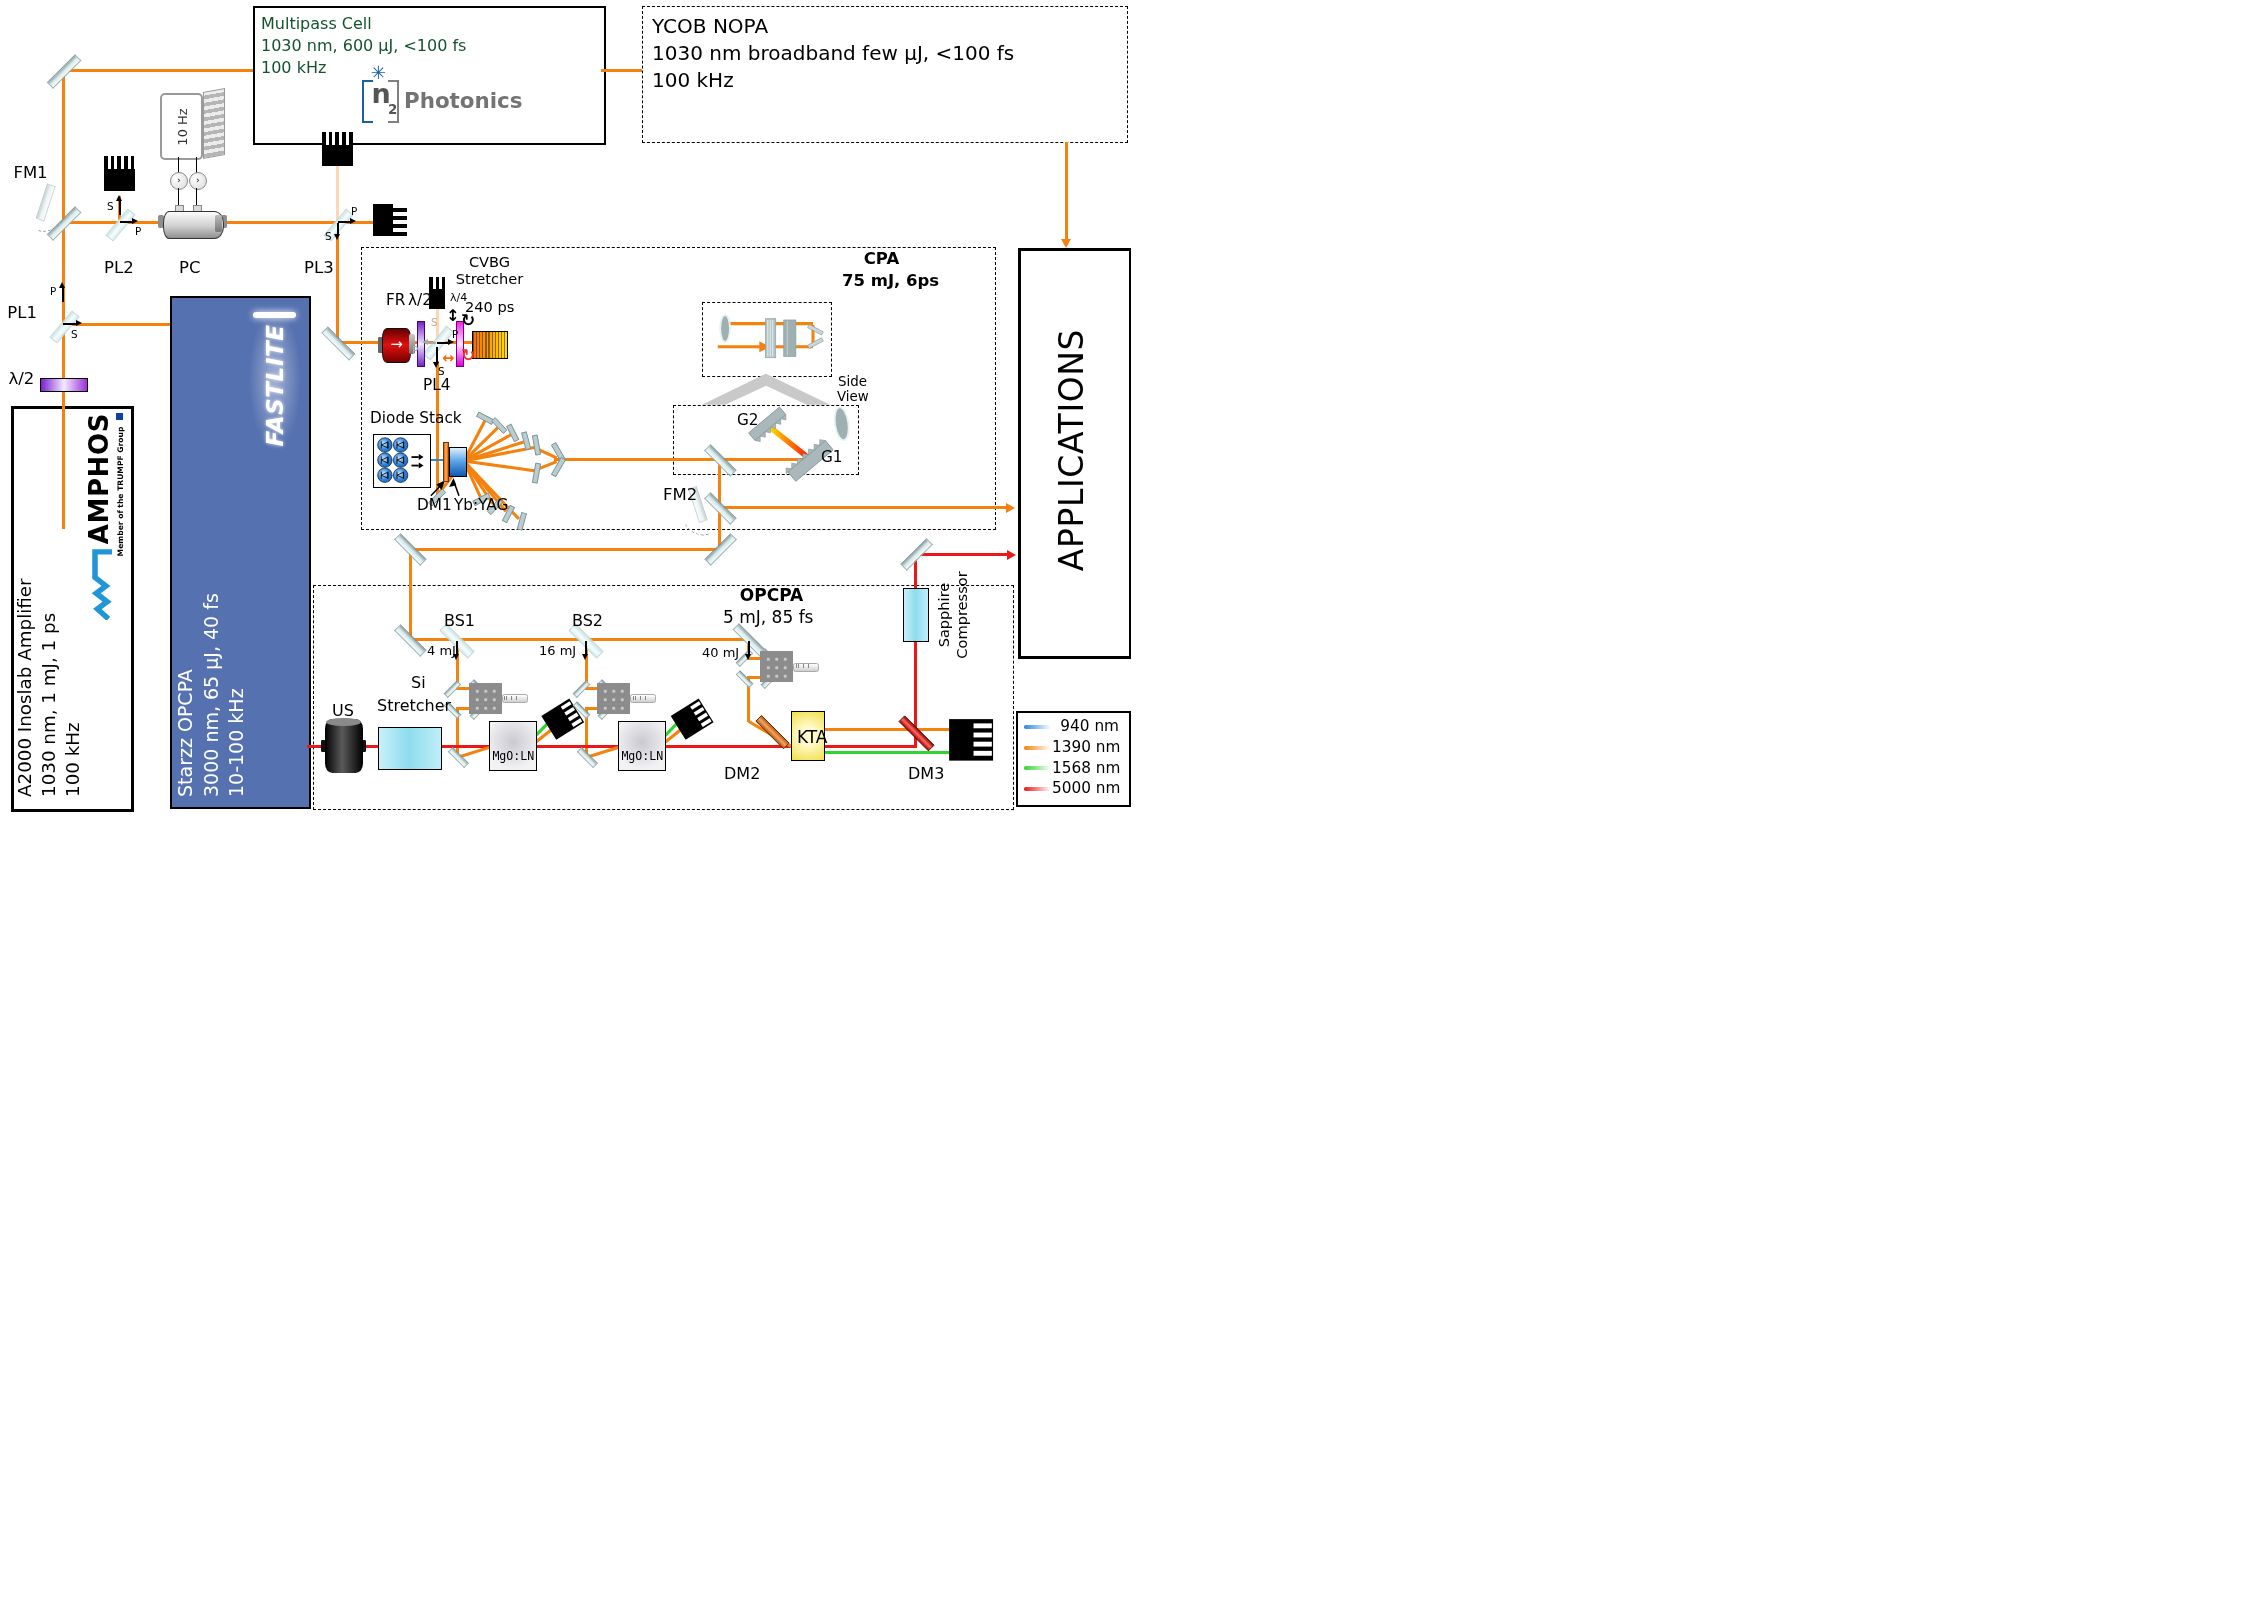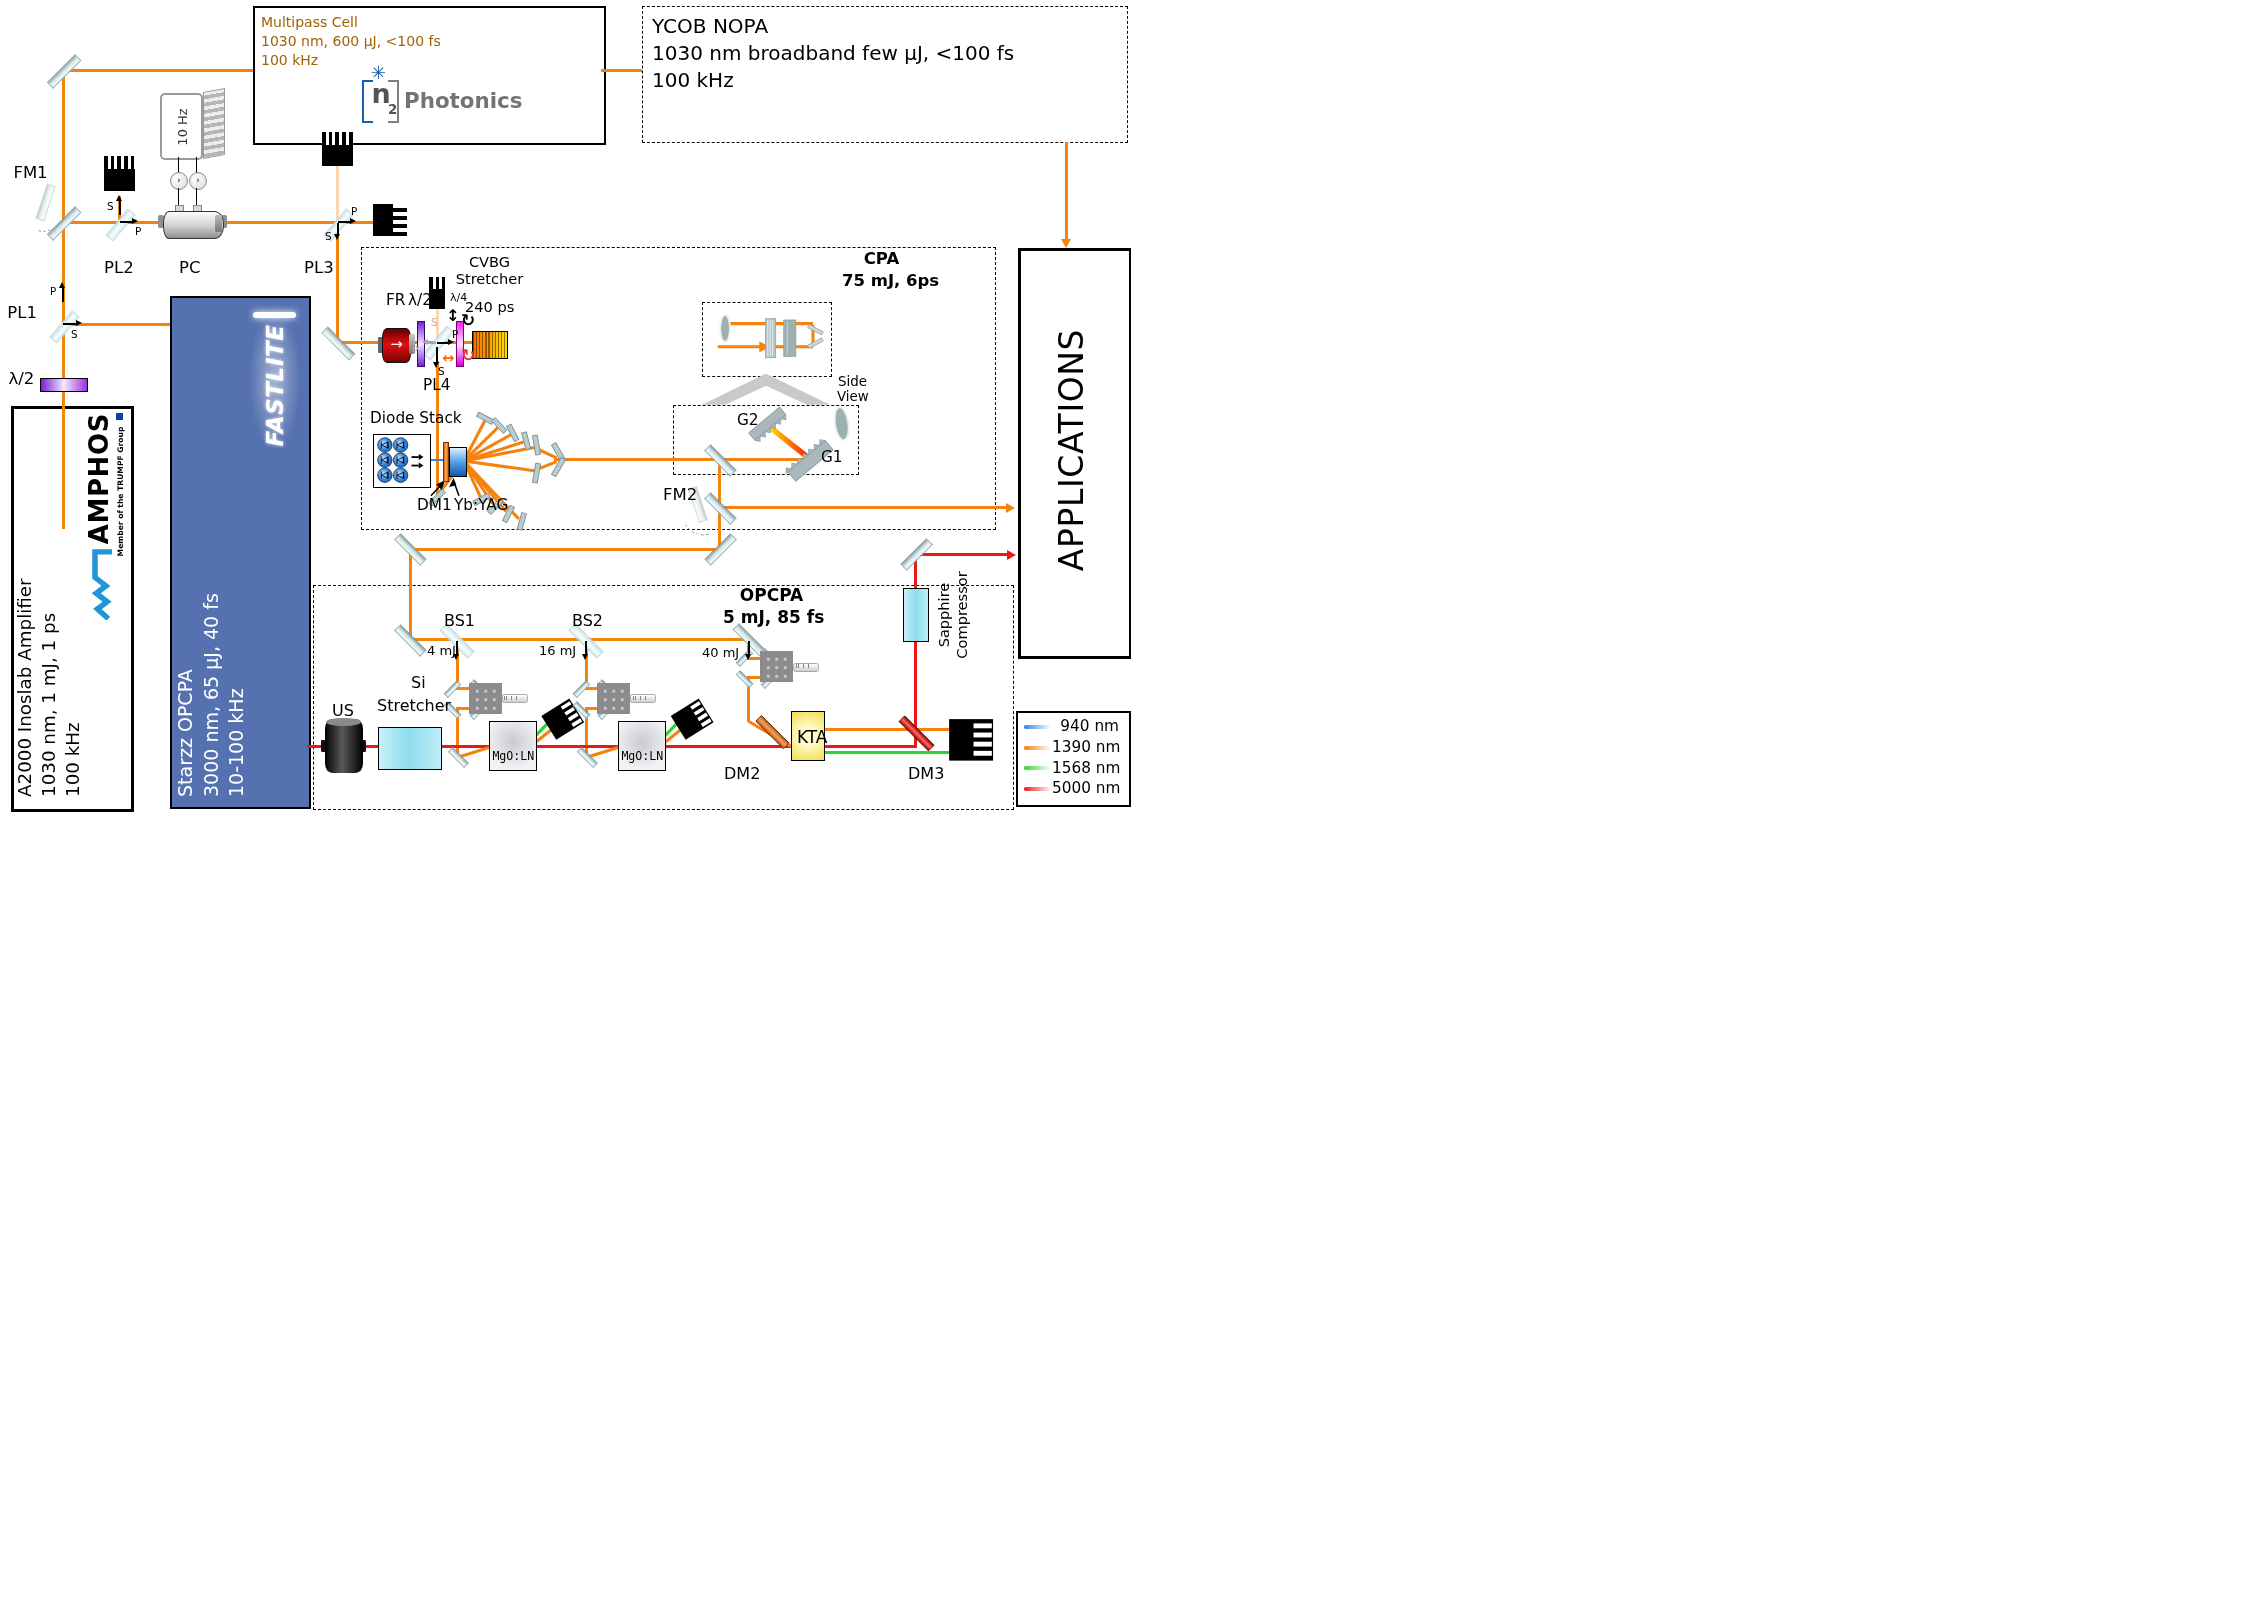--- a/index.html
+++ b/index.html
@@ -425,21 +425,21 @@
   <div class="stem" style="left:426px;top:342px;width:9.8px;height:1.8px;background:#aaa"></div>
   <div class="tri right" style="left:422px;top:339px;transform:rotate(180deg);border-left-color:#aaa"></div>
   <div class="stem" style="left:436px;top:347px;width:1.8px;height:17px"></div>
   <div class="tri down" style="left:433px;top:362px"></div>
 
   <div class="lbl" style="left:446px;top:308px;font-size:16px;font-weight:bold">↕</div>
   <div class="lbl" style="left:461px;top:312px;font-size:17px;font-weight:bold">↻</div>
   <div class="lbl" style="left:442px;top:350px;font-size:14.6px;font-weight:bold;color:#f60">↔</div>
   <div class="lbl" style="left:461px;top:347px;font-size:17px;font-weight:bold;color:#e33">↻</div>
 
-  <div class="lbl" style="left:261px;top:13.4px;font-size:14px;line-height:1.35;color:#a16207">
+  <div class="lbl" style="left:261px;top:13.4px;font-size:16px;line-height:1.35;color:#14532d">
     <div>Multipass Cell</div>
     <div>1030 nm, 600 µJ, &lt;100 fs</div>
     <div>100 kHz</div>
   </div>
 
   <div class="abs" style="left:361px;top:63px">
     <div class="lbl" style="left:9.8px;top:0;font-size:18.3px;color:#1A5FA8;font-weight:bold">✳</div>
     <div class="abs" style="left:1.2px;top:17px;width:8.5px;height:39px;border:2.4px solid #1A5FA8;border-right:none"></div>
     <div class="abs" style="left:27px;top:17px;width:8.5px;height:39px;border:2.4px solid #808080;border-left:none"></div>
     <div class="lbl" style="left:10.4px;top:17px;font-size:27px;font-weight:bold;color:#555">n</div>
@@ -514,21 +514,21 @@
   <div class="lbl" style="left:838px;top:375px;font-size:13.4px">Side</div>
   <div class="lbl" style="left:837px;top:390px;font-size:13.4px">View</div>
   <div class="lbl" style="left:737px;top:412px;font-size:15.3px">G2</div>
   <div class="lbl" style="left:821px;top:449px;font-size:15.3px">G1</div>
   <div class="lbl" style="left:370px;top:410px;font-size:15.3px">Diode Stack</div>
   <div class="lbl" style="left:417px;top:497px;font-size:15.3px">DM1</div>
   <div class="lbl" style="left:454px;top:497px;font-size:15.3px">Yb:YAG</div>
   <div class="lbl" style="left:663px;top:486px;font-size:16.5px">FM2</div>
 
   <div class="lbl" style="left:732px;top:587px;font-size:17px;font-weight:bold;text-align:center;width:79px">OPCPA</div>
-  <div class="lbl" style="left:723px;top:609px;font-size:17px;font-weight:bold;text-align:left;width:98px">5 mJ, 85 fs</div>
+  <div class="lbl" style="left:723px;top:609px;font-size:17px;font-weight:normal;text-align:left;width:98px">5 mJ, 85 fs</div>
   <div class="lbl" style="left:444px;top:613px;font-size:16px">BS1</div>
   <div class="lbl" style="left:572px;top:613px;font-size:16px">BS2</div>
   <div class="lbl" style="left:427px;top:644px;font-size:13px">4 mJ</div>
   <div class="lbl" style="left:539px;top:644px;font-size:13px">16 mJ</div>
   <div class="lbl" style="left:702px;top:646px;font-size:13px">40 mJ</div>
   <div class="lbl" style="left:332px;top:703px;font-size:16px">US</div>
   <div class="lbl" style="left:411px;top:675px;font-size:16px">Si</div>
   <div class="lbl" style="left:377px;top:698px;font-size:16px">Stretcher</div>
   <div class="lbl" style="left:724px;top:766px;font-size:16px">DM2</div>
   <div class="lbl" style="left:908px;top:766px;font-size:16px">DM3</div>

